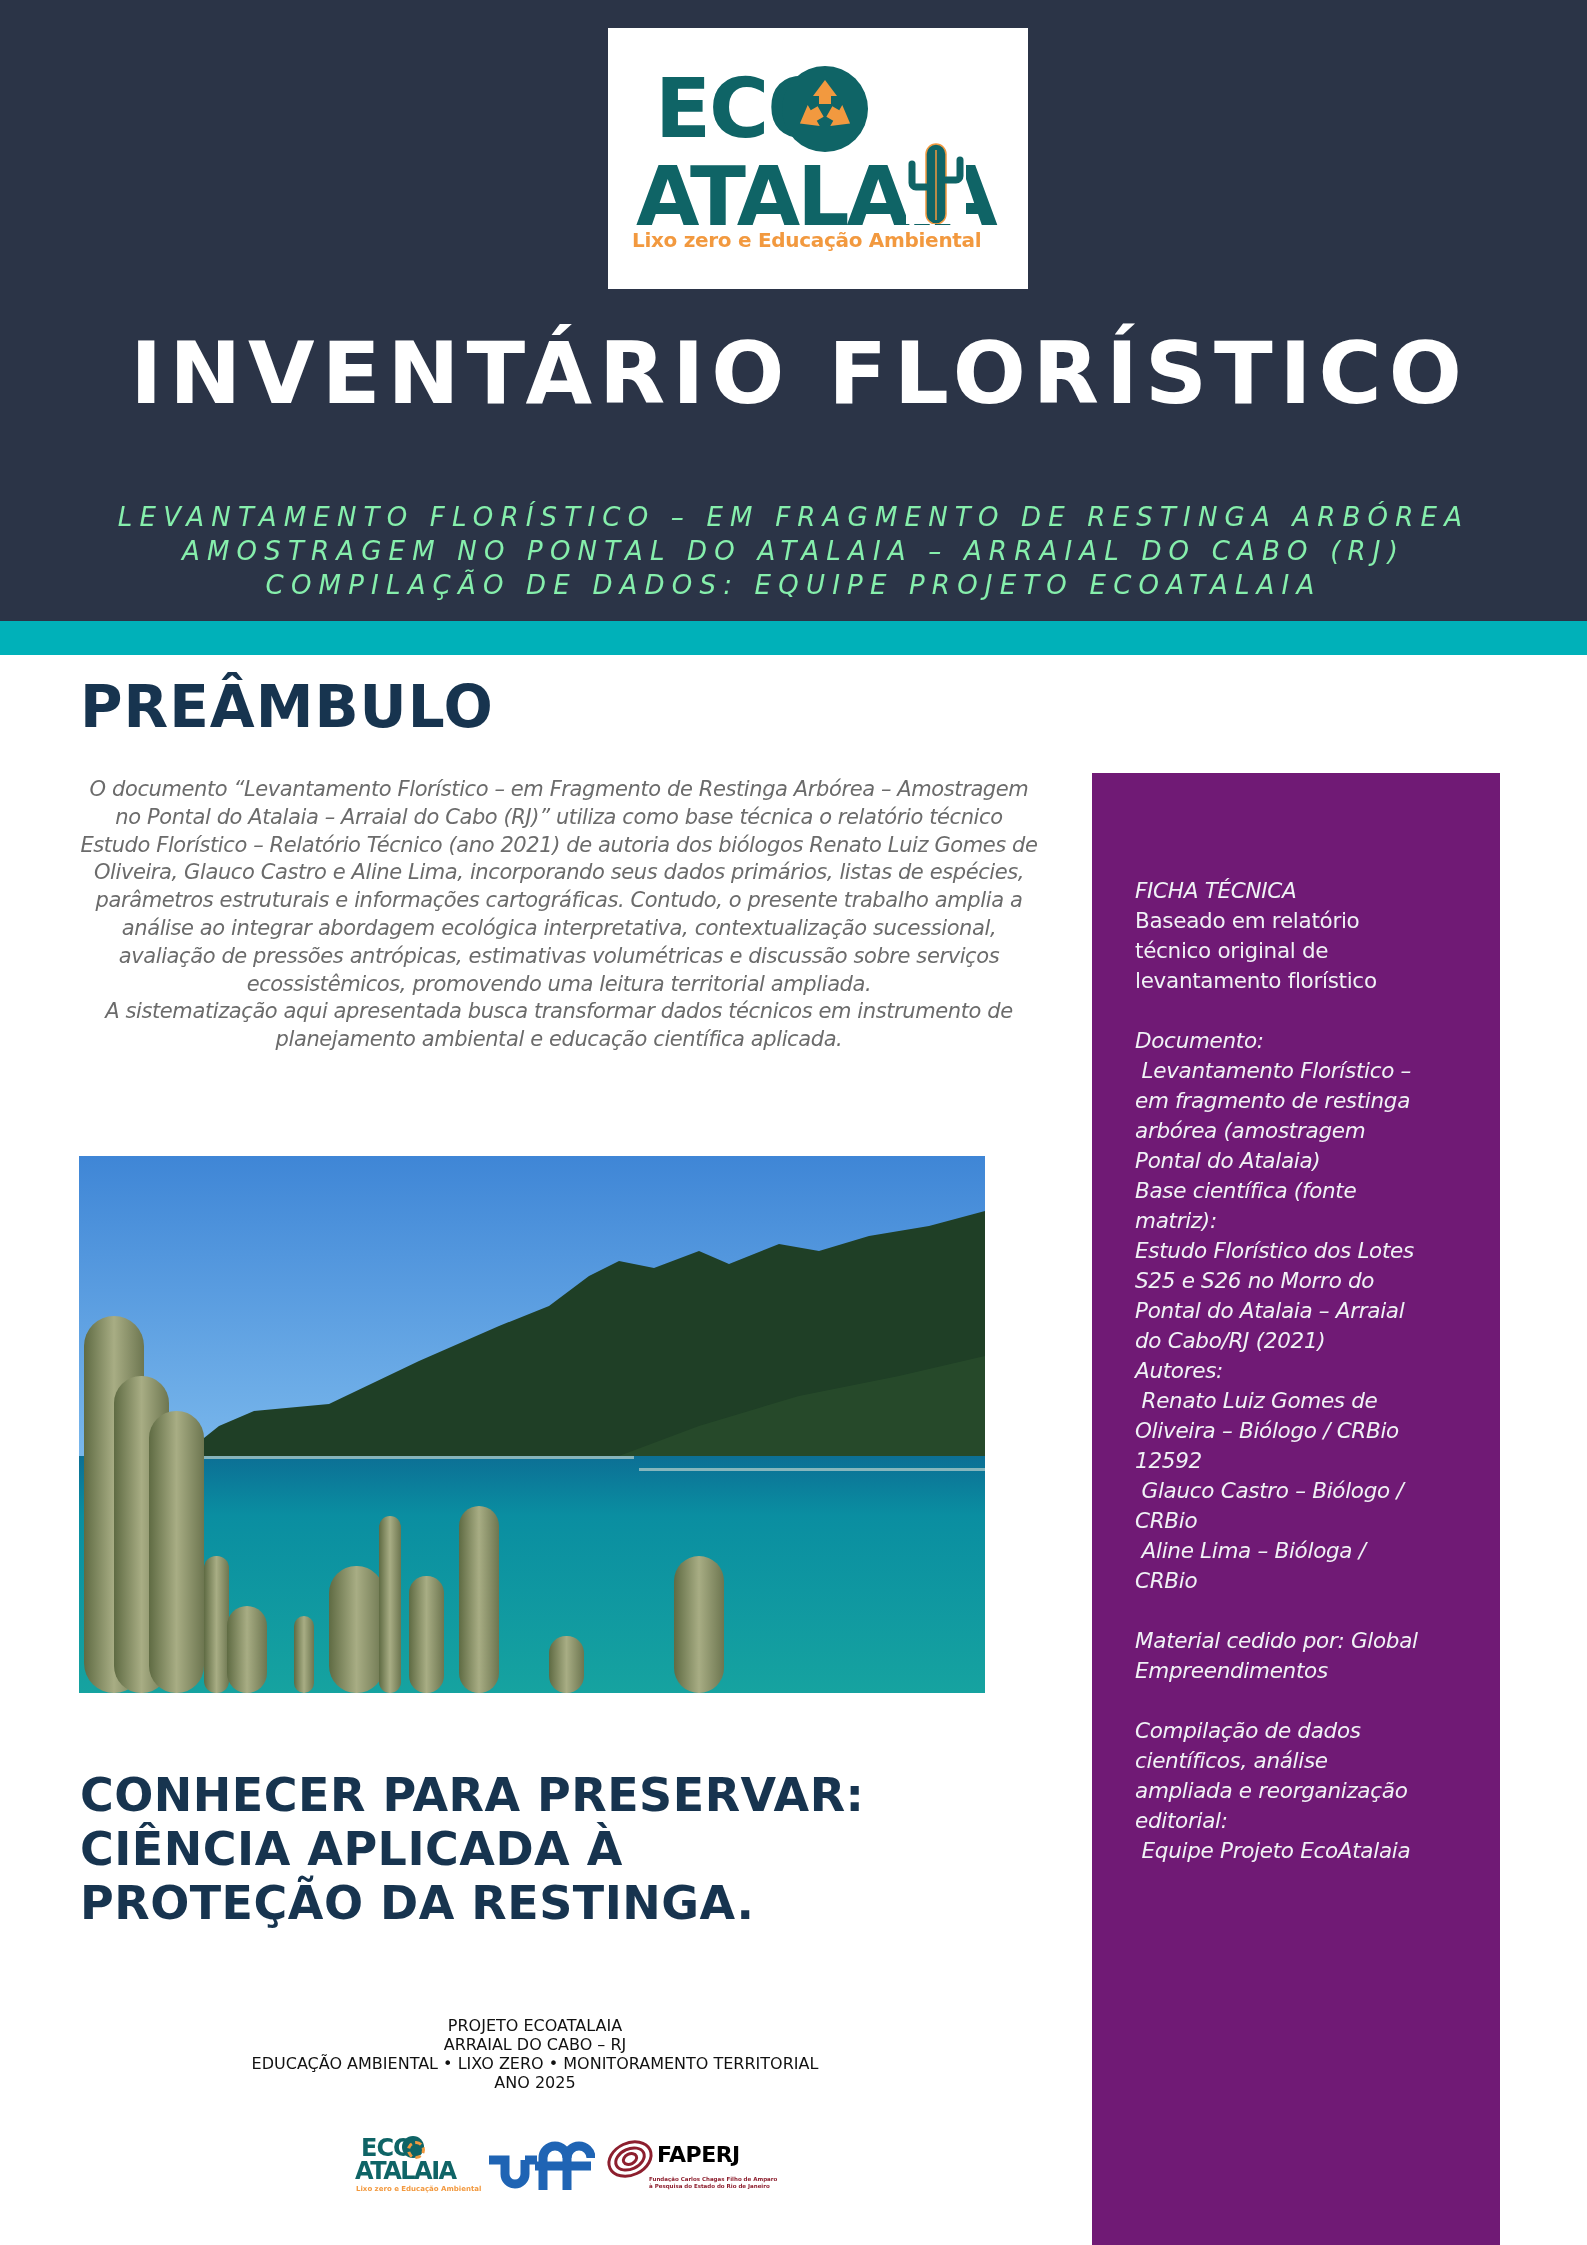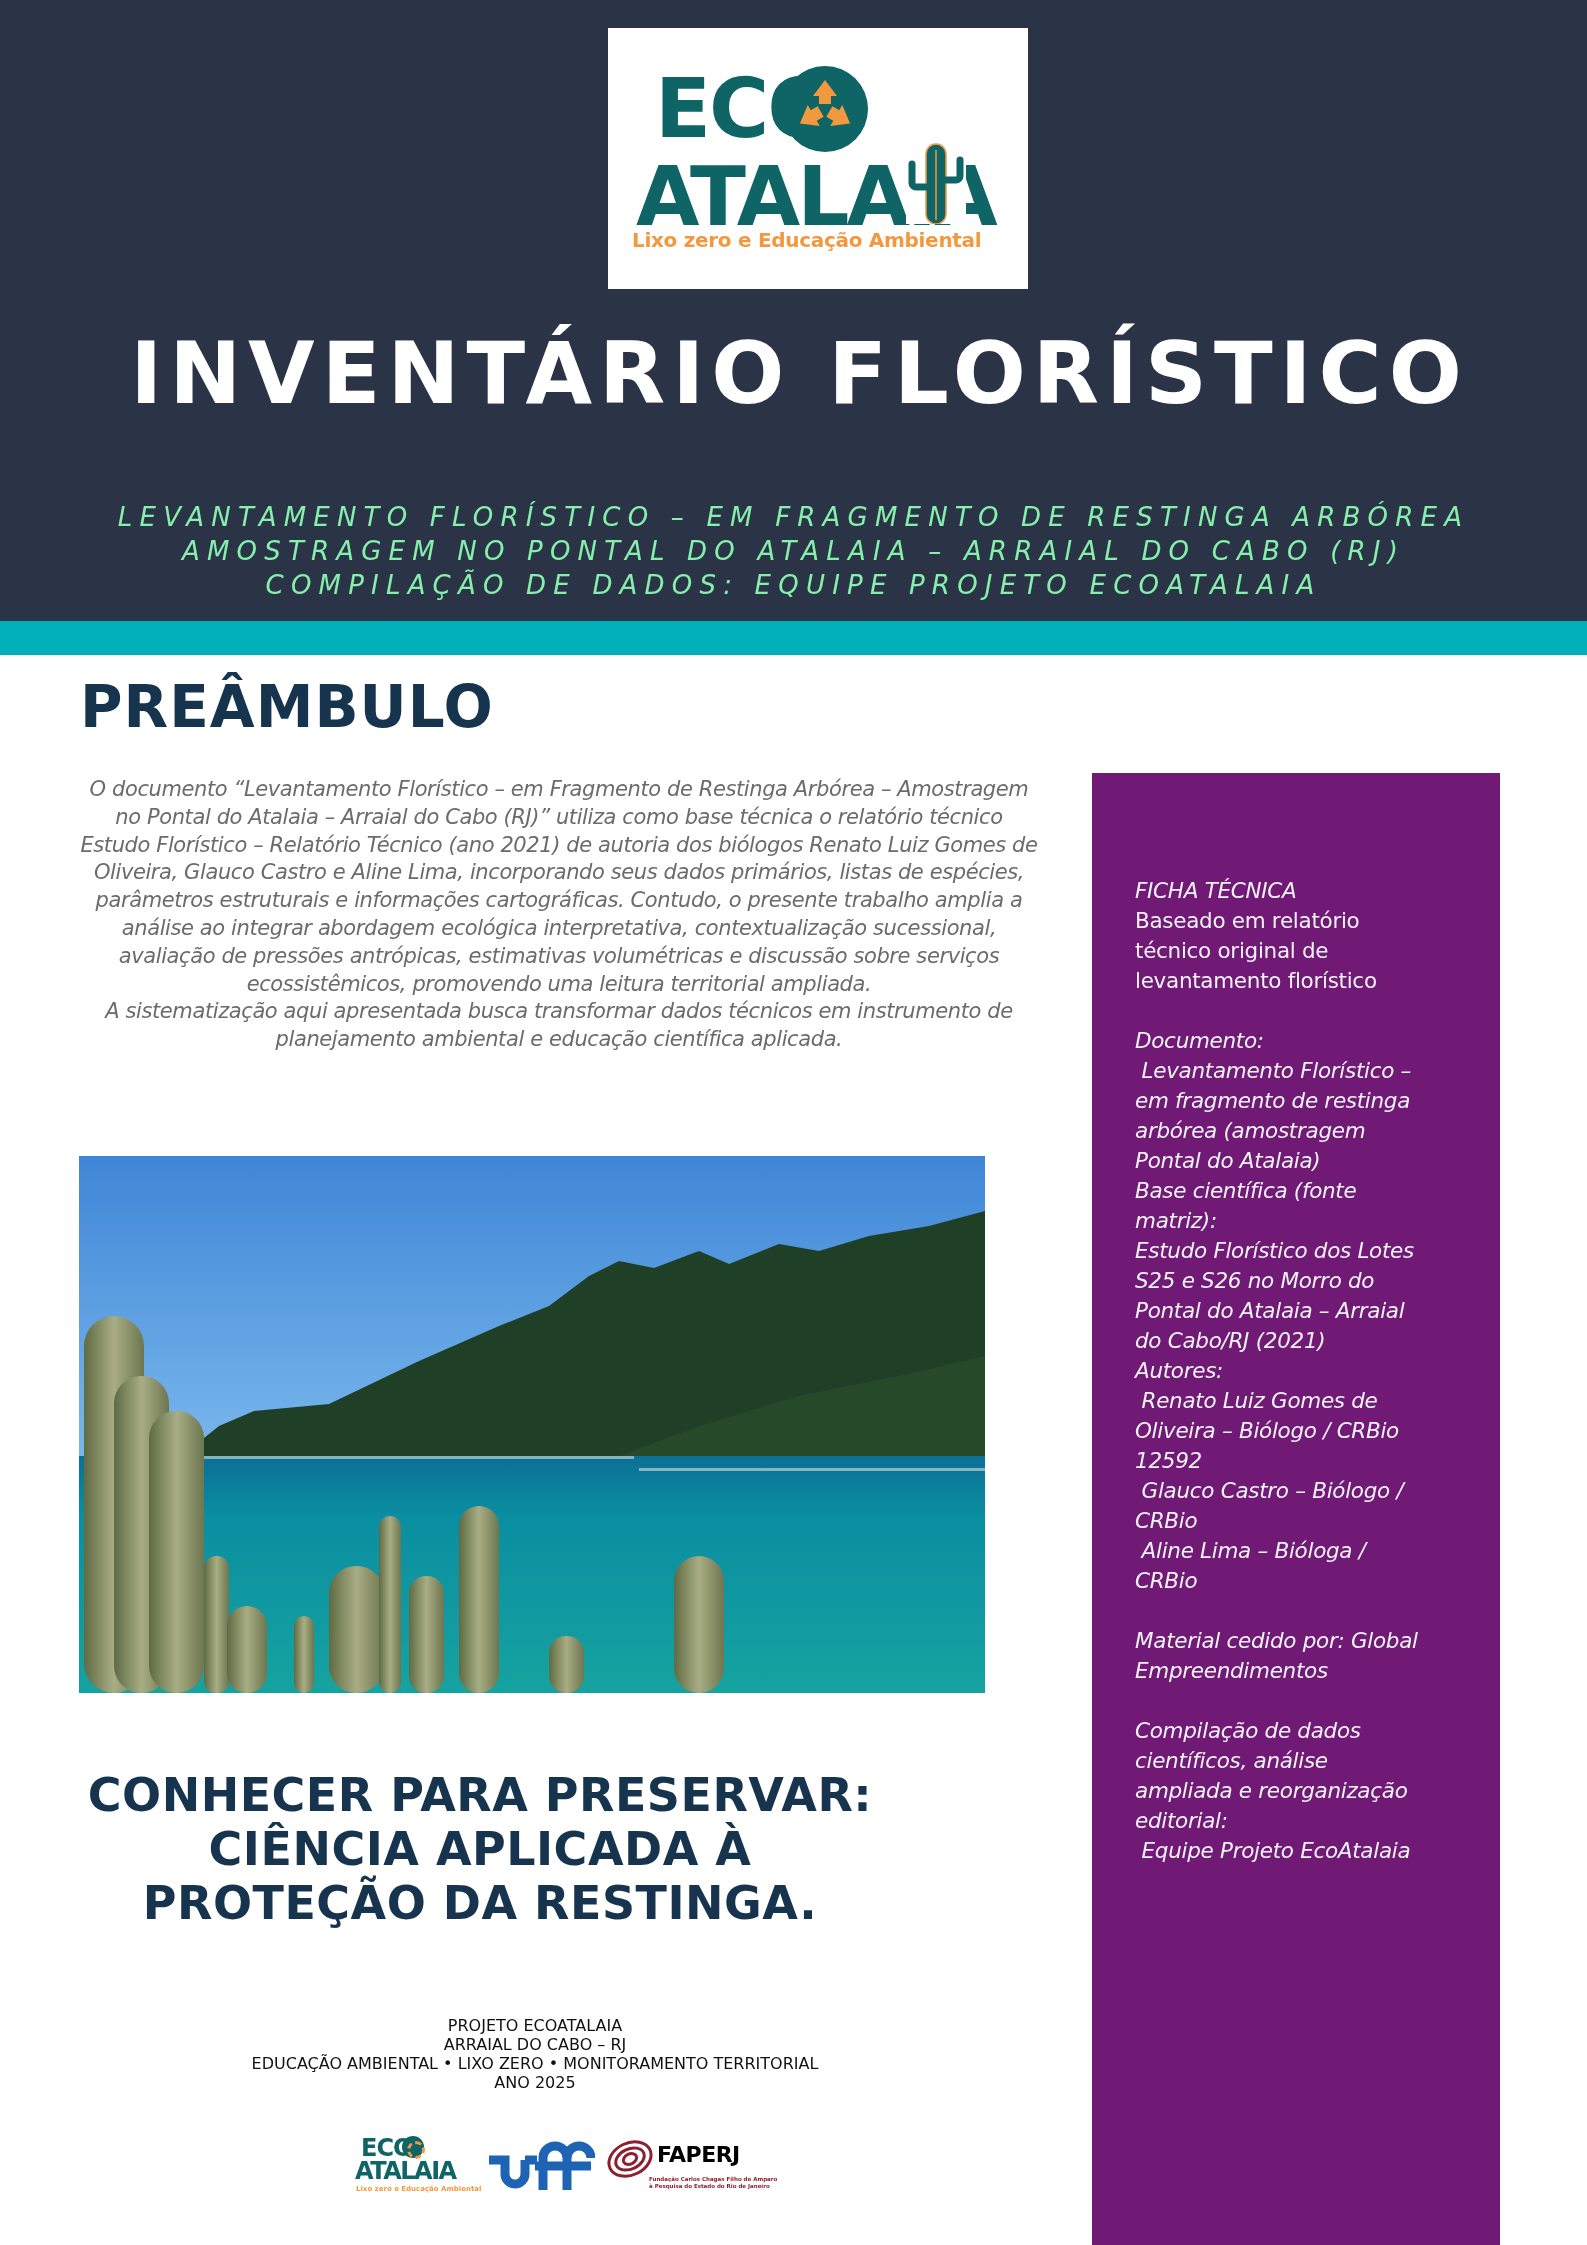--- a/index.html
+++ b/index.html
@@ -22,21 +22,21 @@
   .subtitle { position:absolute; left:0; top:500px; width:1587px; text-align:center; color:#86efac; font-family:"DejaVu Sans", sans-serif; font-style:italic; font-weight:300; font-size:26px; letter-spacing:7.2px; line-height:34px; }
 
   .preamble-title { position:absolute; left:80px; top:678px; color:#17344f; font-family:"DejaVu Sans", sans-serif; font-weight:bold; font-size:58px; letter-spacing:1px; line-height:1; }
 
   .preamble-text { position:absolute; left:79px; top:776px; width:960px; color:#6b6b6b; font-family:"DejaVu Sans", sans-serif; font-style:italic; font-size:21px; line-height:27.8px; letter-spacing:-0.4px;text-align:center; }
   .preamble-text p { margin:0; }
 
   .photo { position:absolute; left:79px; top:1156px; width:906px; height:537px; overflow:hidden; }
   .photo svg { width:906px; height:537px; display:block; }
 
-  .slogan { position:absolute; left:80px; top:1768px; width:800px; text-align:center; color:#17344f; font-family:"DejaVu Sans", sans-serif; font-weight:bold; font-size:46px; line-height:54px; letter-spacing:0.5px; }
+  .slogan { position:absolute; left:80px; top:1768px; width:800px; color:#17344f; font-family:"DejaVu Sans", sans-serif; font-weight:bold; font-size:46px; line-height:54px; letter-spacing:0.5px; }
 
   .footer-text { position:absolute; left:150px; top:2016px; width:770px; text-align:center; color:#111111; font-family:"DejaVu Sans", sans-serif; font-weight:normal; font-size:16px; line-height:19px; }
 
   .partners { position:absolute; left:355px; top:2130px; width:400px; height:70px; }
   .partner { position:absolute; top:0; height:70px; }
   .p-eco { left:0; width:110px; }
   .p-eco .l1 { position:absolute; left:6px; top:6px; font-weight:bold; font-size:24px; color:#0f6466; letter-spacing:-1px; line-height:1; }
   .p-eco .dot { position:absolute; left:47px; top:6px; width:22px; height:22px; border-radius:50%; background:#0f6466; }
   .p-eco .dot::after { content:""; position:absolute; left:5px; top:5px; width:12px; height:12px; border-radius:50%; border:3px dashed #f2993f; }
   .p-eco .l2 { position:absolute; left:0; top:29px; font-weight:bold; font-size:24px; color:#0f6466; letter-spacing:-1.5px; line-height:1; }

